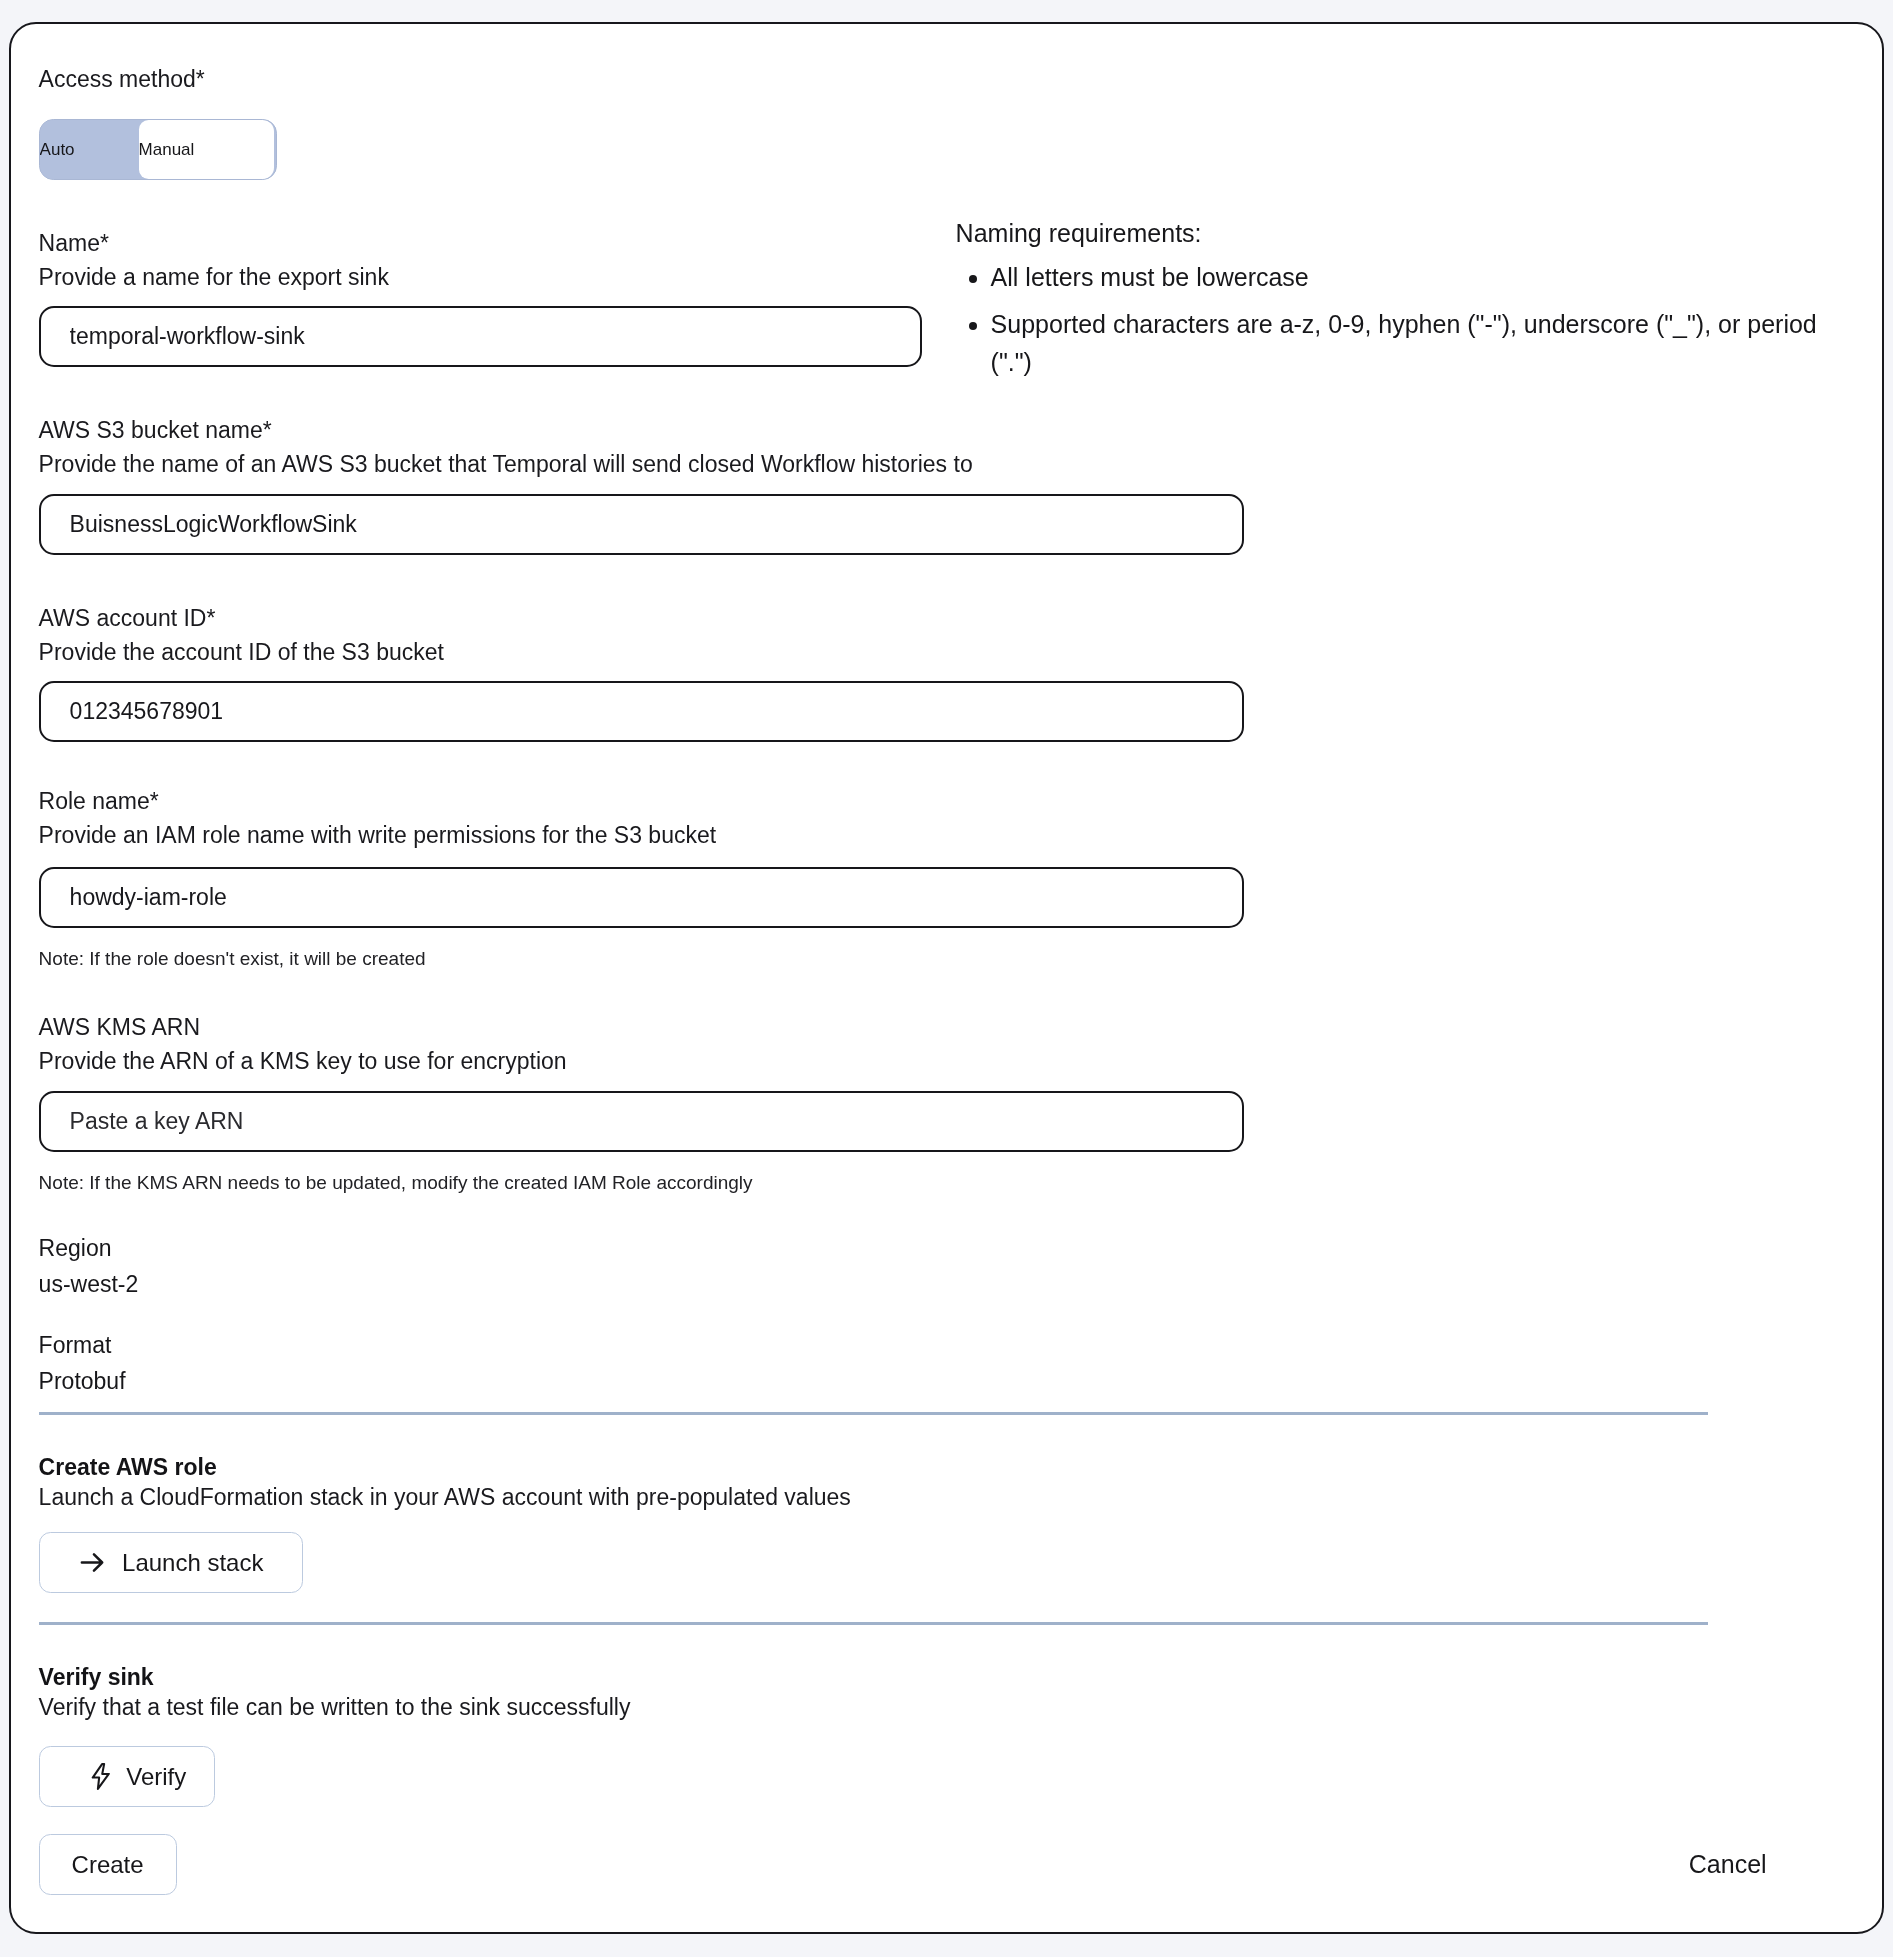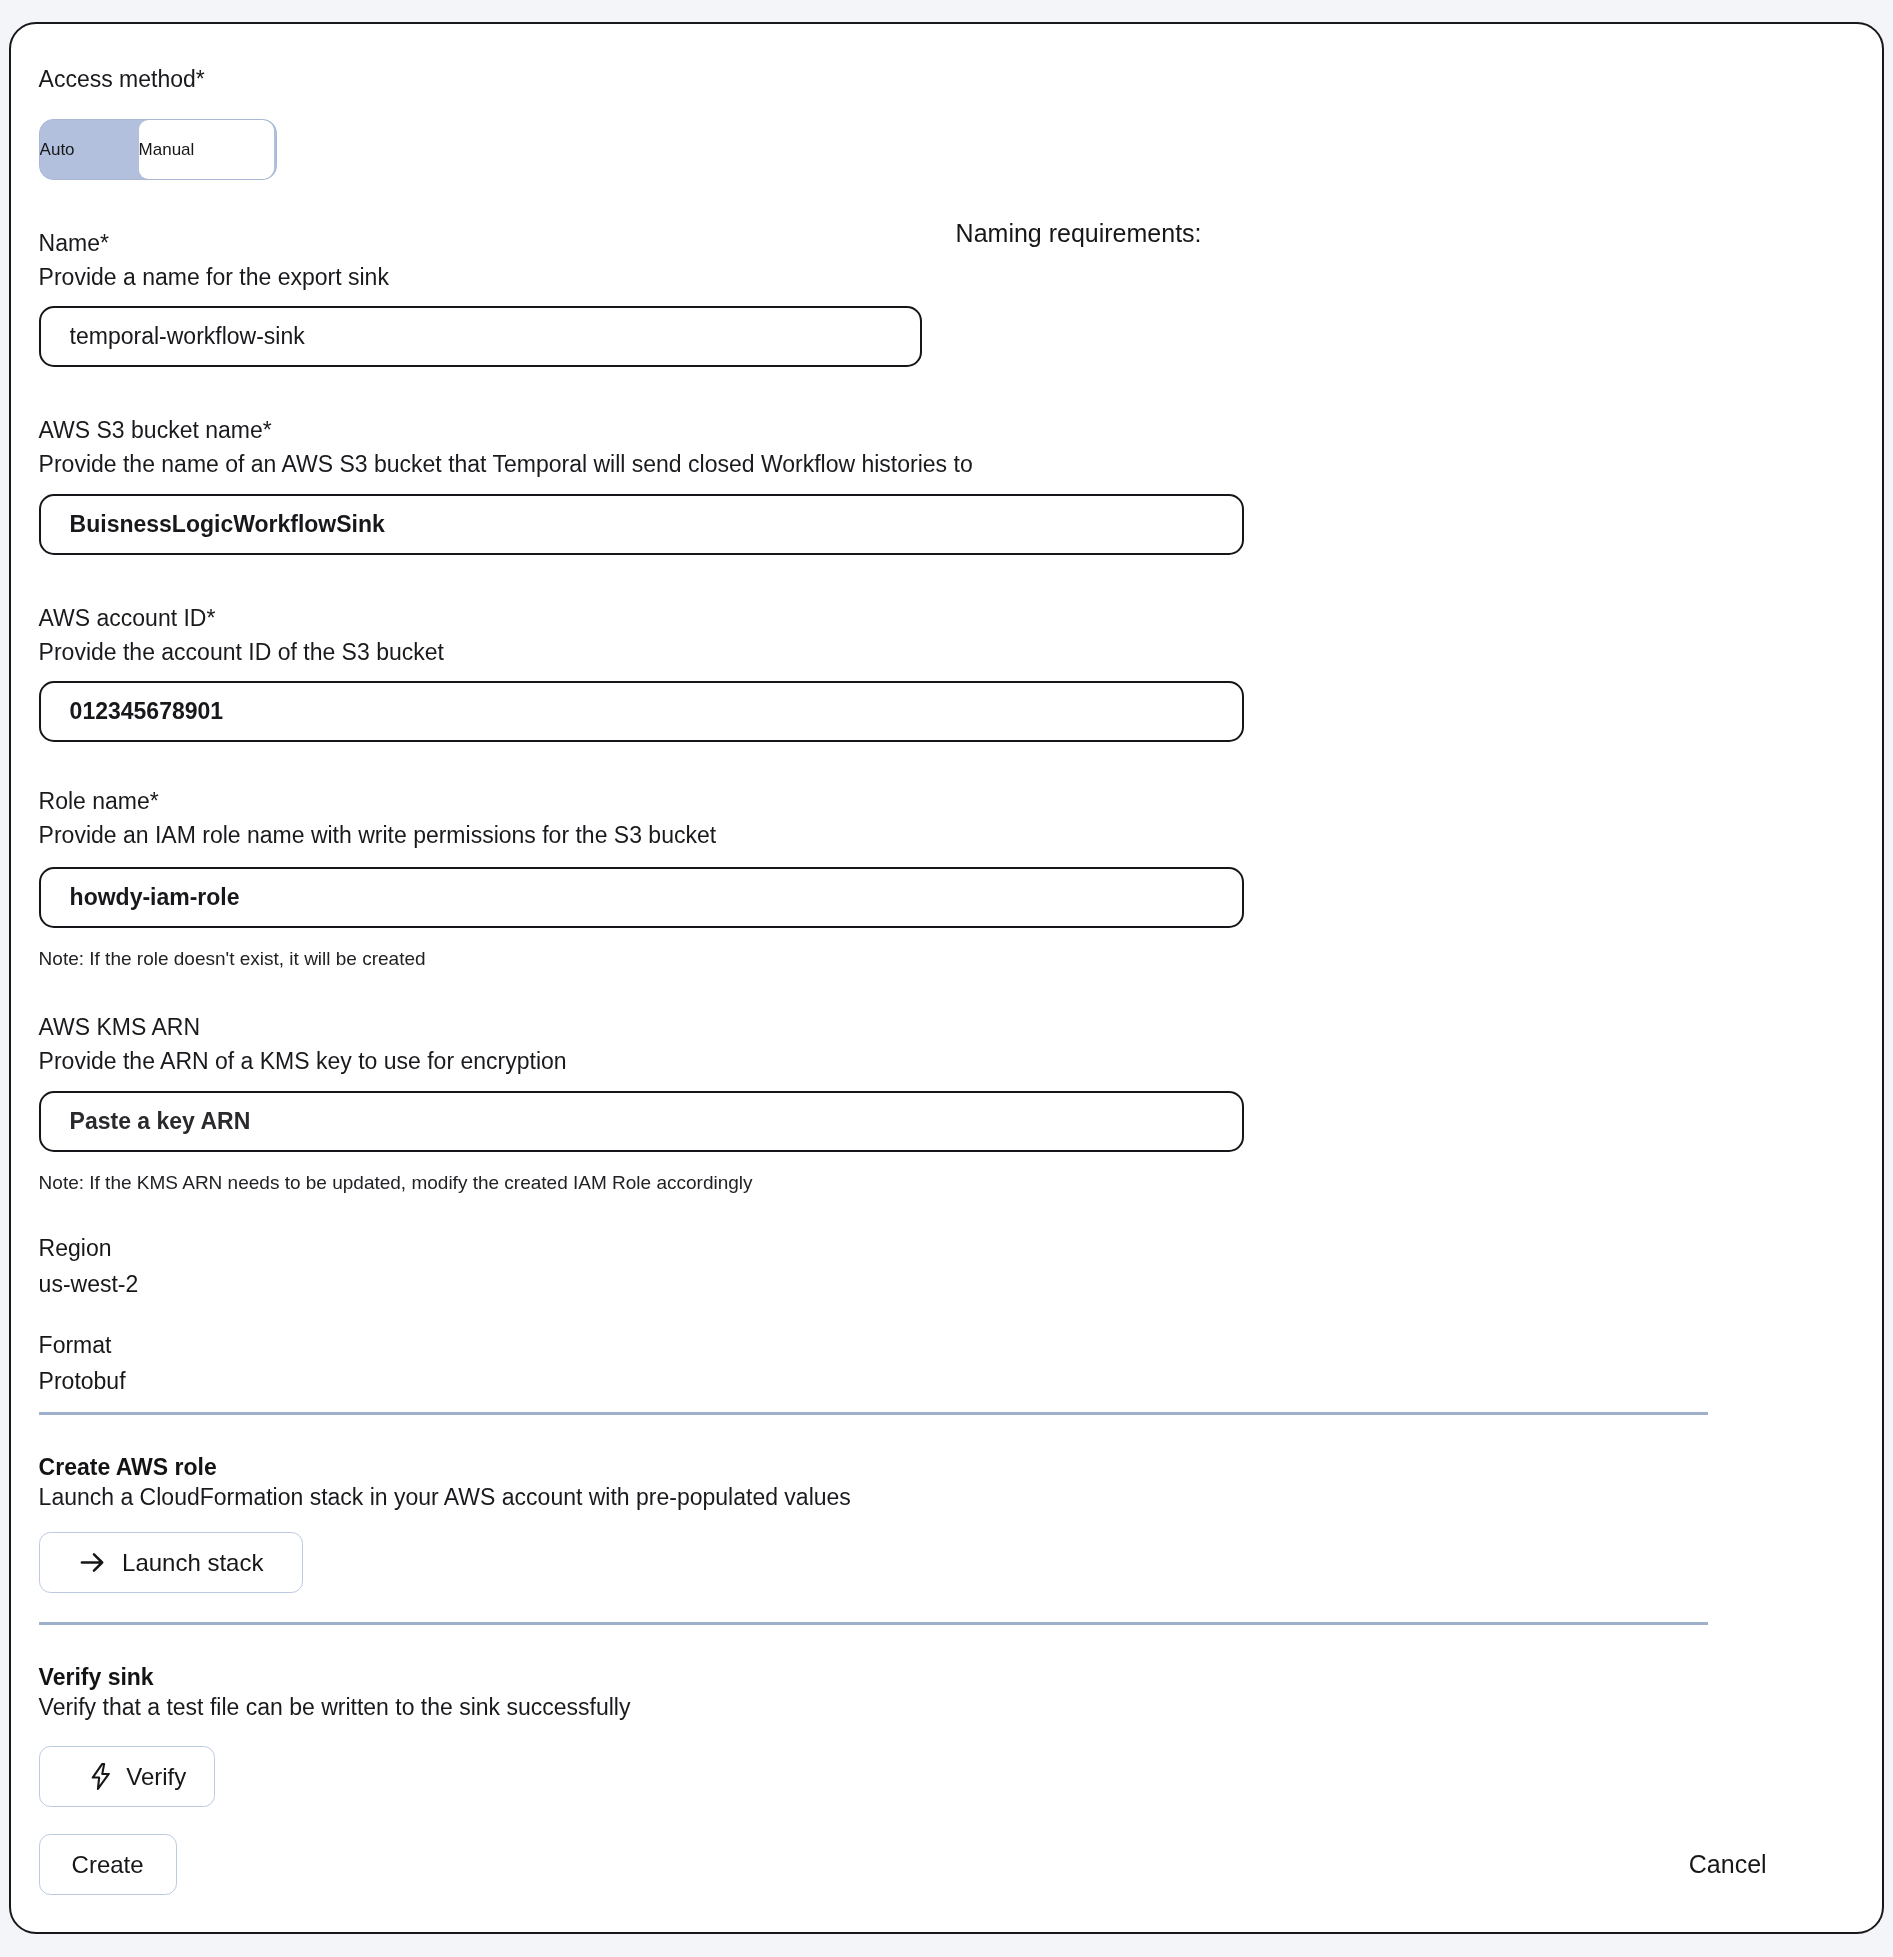--- a/index.html
+++ b/index.html
@@ -54,21 +54,21 @@
     border-radius:15px;
     background:#fff;
     font-family:"Liberation Sans", sans-serif;
     font-size:23px;
     color:#18181c;
     padding:0 23px 0 29px;
     outline:none;
   }
   .text-input::placeholder { color:#2a2a2e; opacity:1; }
   .w-name { width:883px; }
-  .w-wide { width:1205px;font-weight:bold; }
+  .w-wide { width:1205px; }
 
   .name-row { position:relative; }
   .naming {
     position:absolute; left:917px; top:-11.5px; width:899px;
   }
   .naming-title { font-size:25px; line-height:36px; color:#17171a; }
   .naming ul { margin:7.6px 0 0 0; padding-left:35px; }
   .naming li { font-size:25px; line-height:38px; margin-bottom:8.6px; color:#17171a; }
 
   .kv-label { font-size:23px; line-height:36px; }
@@ -125,20 +125,24 @@
     </div>
   </div>
 
   <div class="name-row">
     <div class="label field-label">Name*</div>
     <div class="desc">Provide a name for the export sink</div>
     <input class="text-input w-name" type="text" value="temporal-workflow-sink" style="">
 
     <div class="naming">
       <div class="naming-title">Naming requirements:</div>
+      <ul>
+        <li>All letters must be lowercase</li>
+        <li>Supported characters are a-z, 0-9, hyphen ("-"), underscore ("_"), or period (".")</li>
+      </ul>
     </div>
   </div>
 
   <div class="label field-label">AWS S3 bucket name*</div>
   <div class="desc">Provide the name of an AWS S3 bucket that Temporal will send closed Workflow histories to</div>
   <input class="text-input w-wide" type="text" value="BuisnessLogicWorkflowSink" style="">
 
   <div class="label field-label">AWS account ID*</div>
   <div class="desc">Provide the account ID of the S3 bucket</div>
   <input class="text-input w-wide" type="text" value="012345678901" style="">

